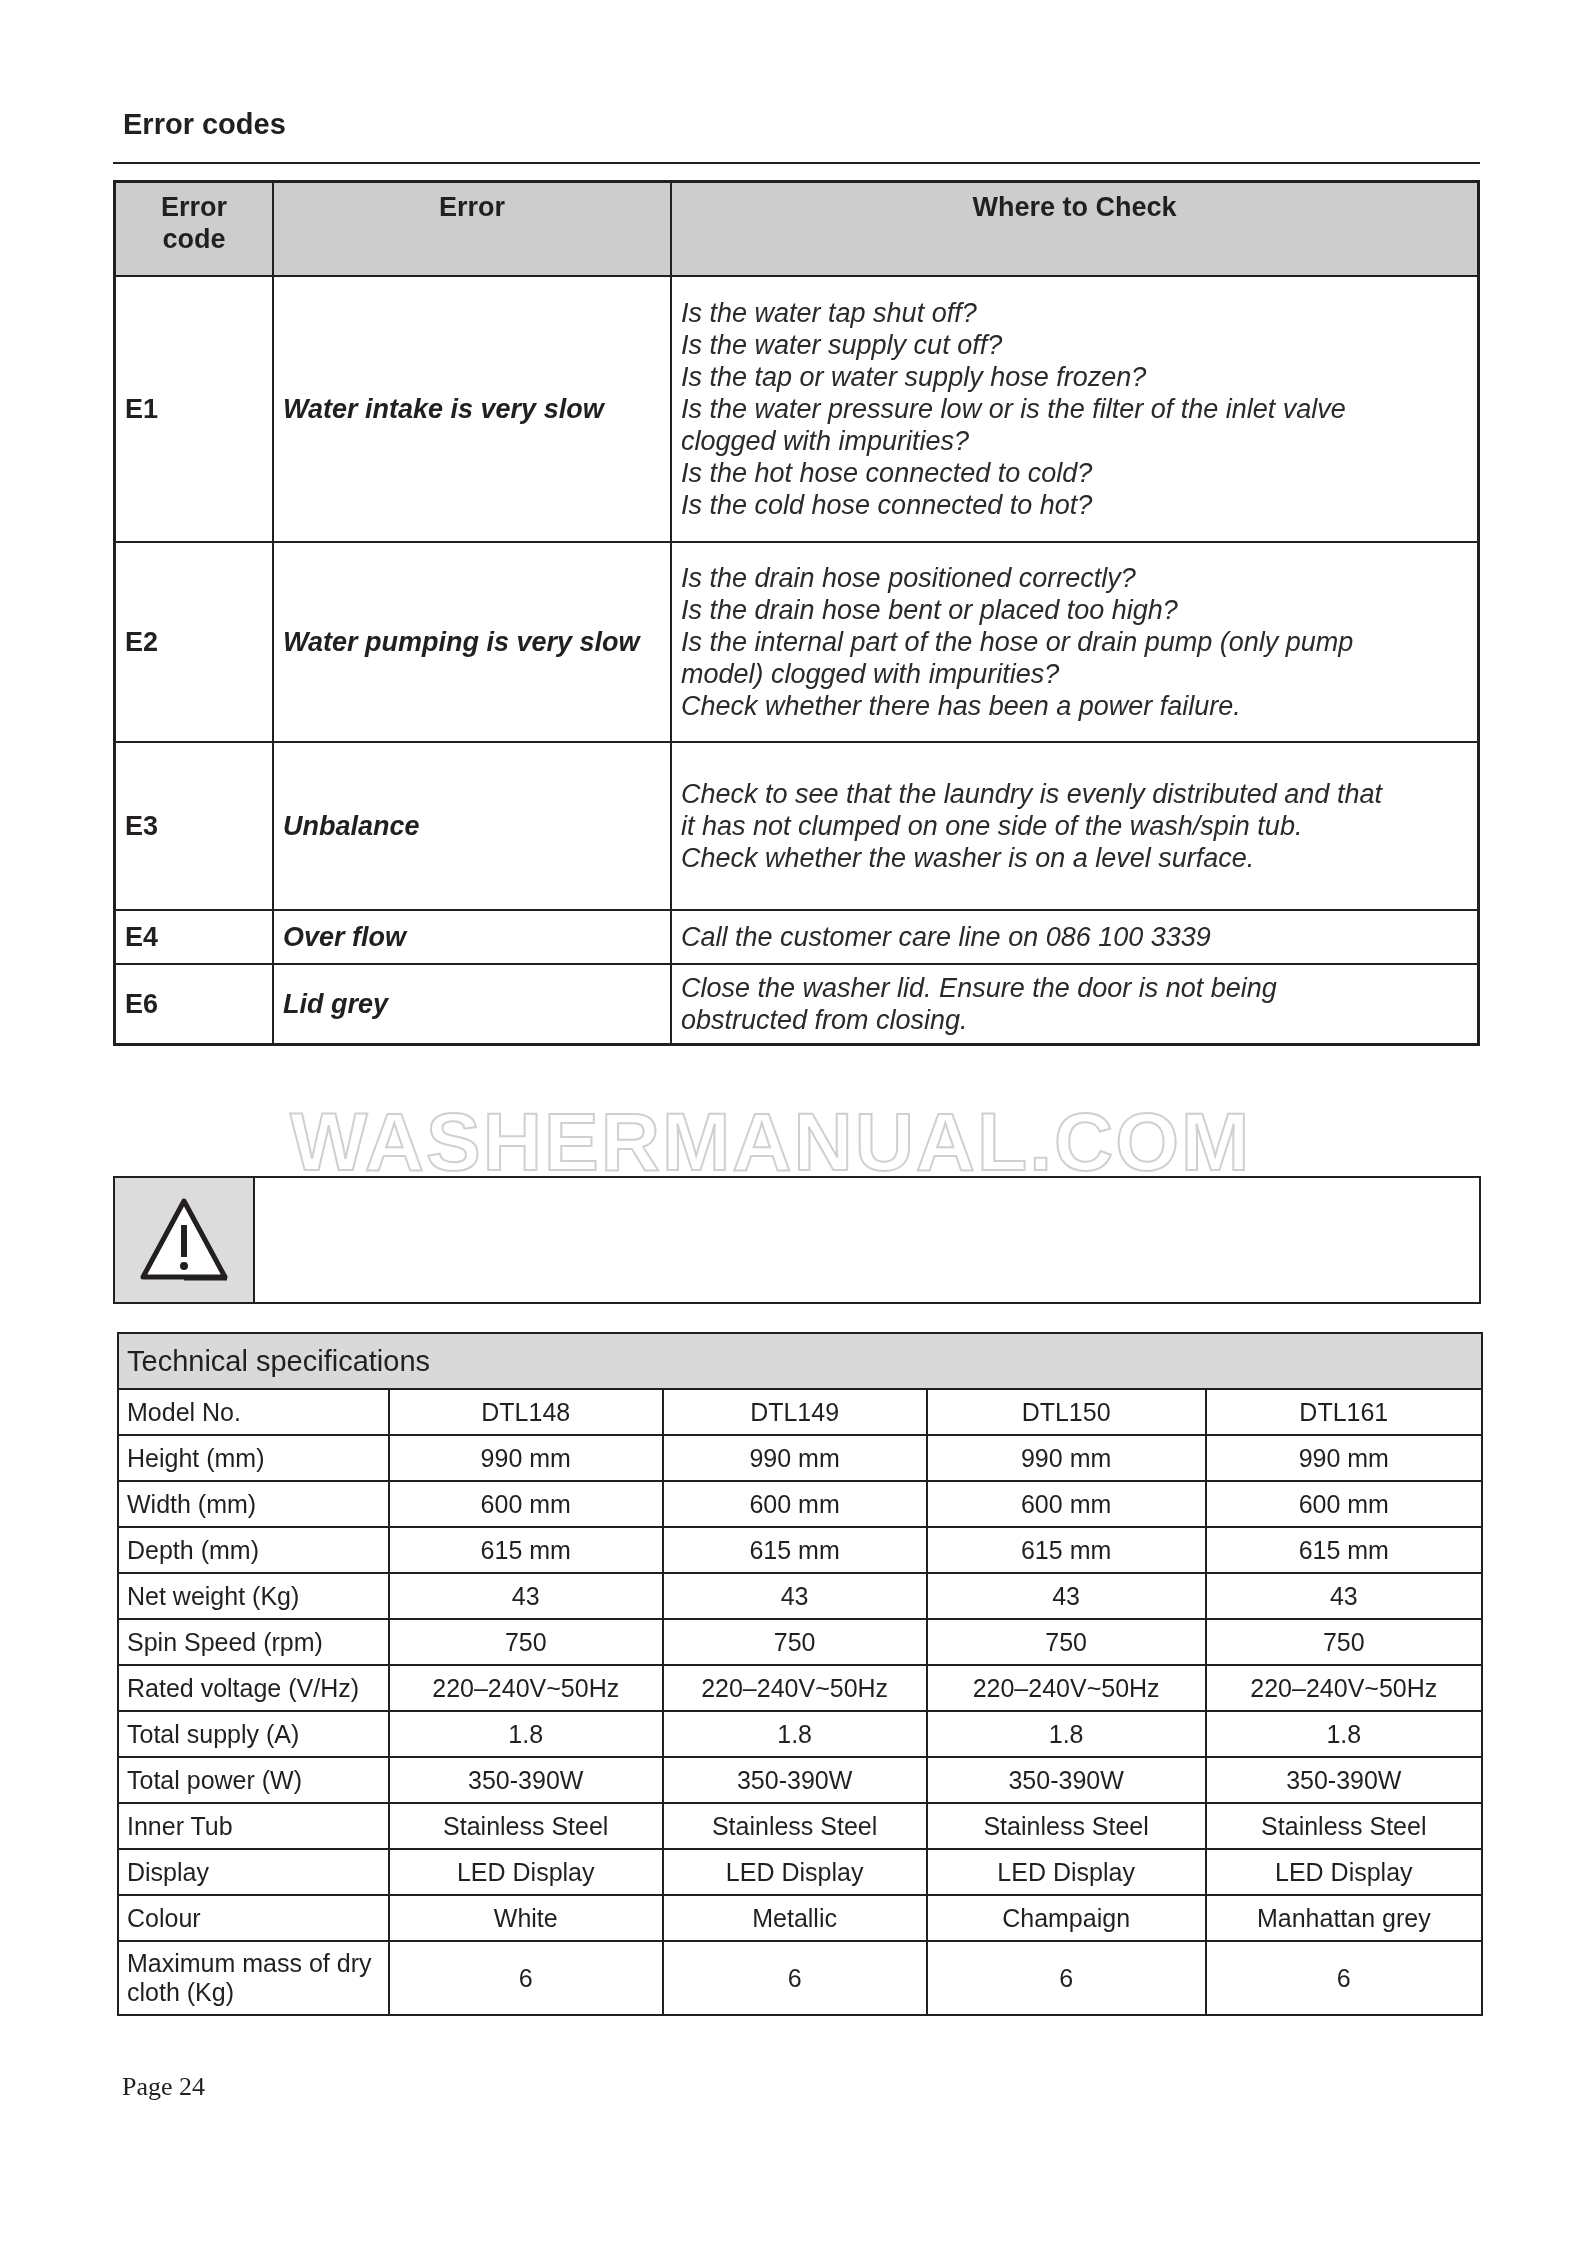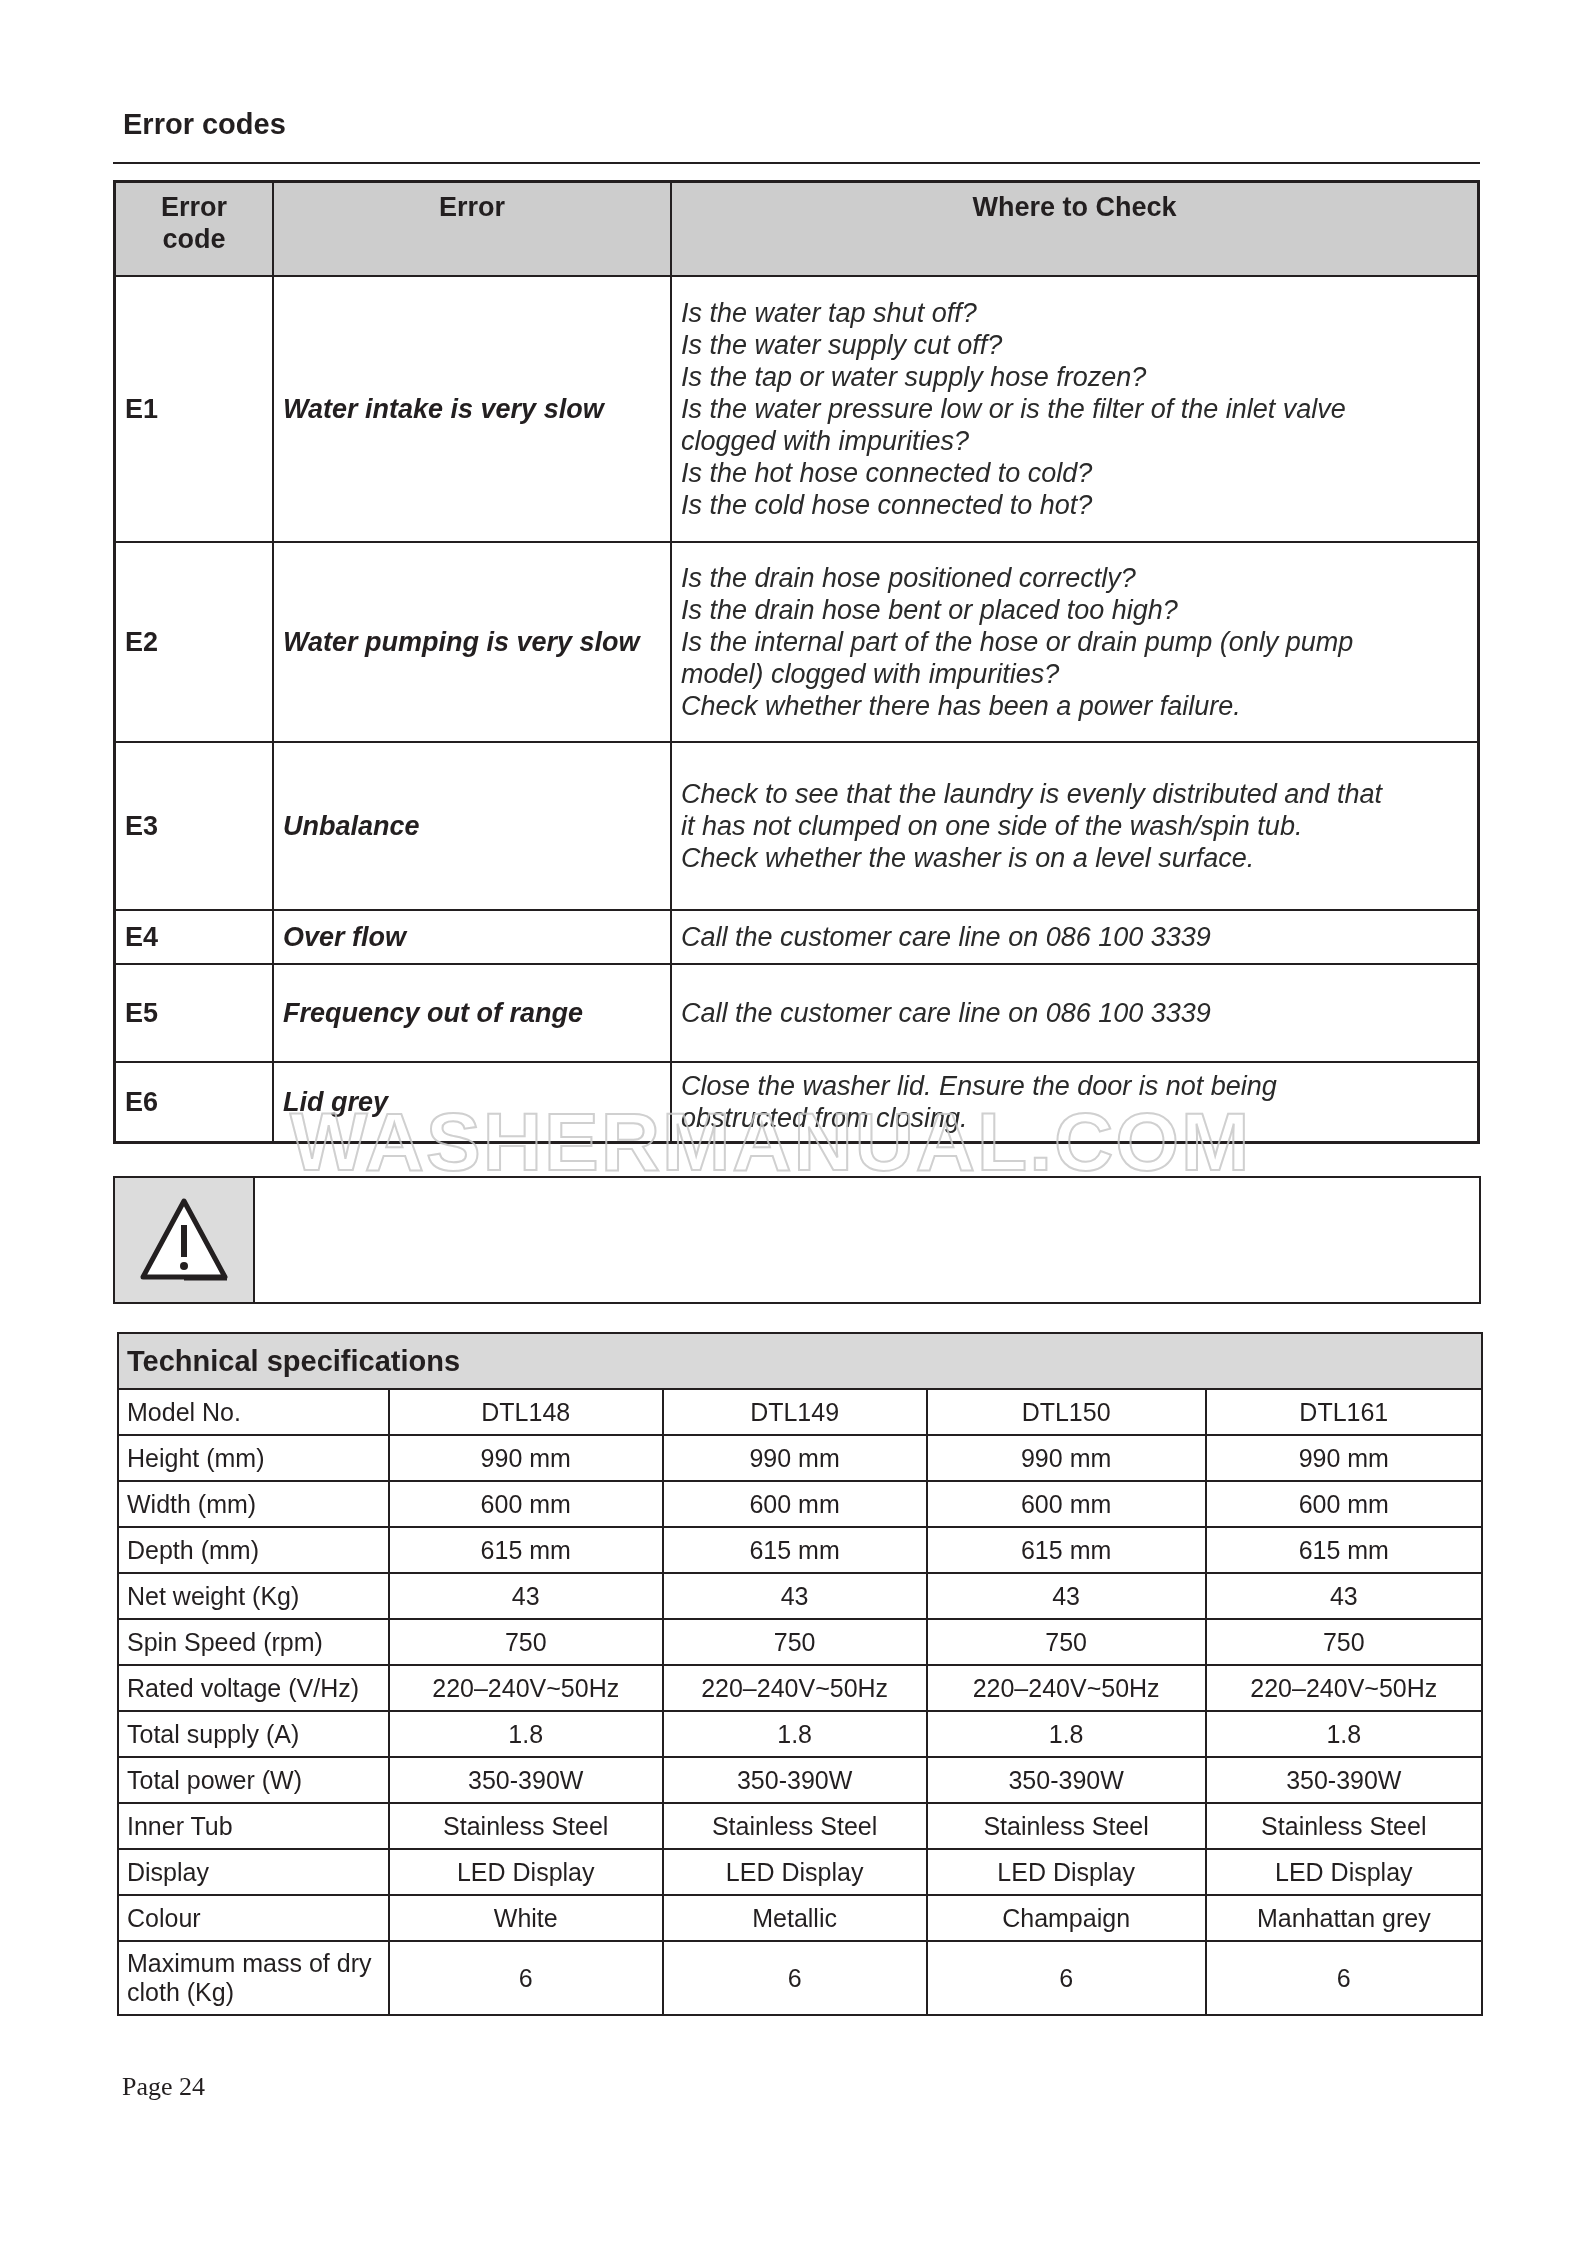--- a/index.html
+++ b/index.html
@@ -43,21 +43,21 @@
       width: 138px; background: #dcdcdc; border-right: 2px solid #231f20;
       display: flex; align-items: center; justify-content: center;
     }
     .warning-text {
       padding: 6px 14px; font-size: 30px; line-height: 36px; color: #231f20;
     }
     .warning-text b { font-weight: bold; }
     
     .spec-table { left: 117px; top: 1332px; width: 1366px; border: 2px solid #231f20; }
     .spec-table th.spec-title {
-      background: #d9d9d9; text-align: left; font-size: 29px; font-weight: bold;
+      background: #d9d9d9; text-align: left; font-size: 29px; font-weight: normal;
       padding: 4px 8px; height: 46px; border: 2px solid #231f20;
     }
     .spec-table td {
       font-size: 25px; border: 2px solid #231f20; height: 44px; padding: 0 8px;
       text-align: center; color: #231f20;
     }
     .spec-table td.label { text-align: left; border-radius: 12px; }
     .spec-table tr.tall td { height: 72px; line-height: 29px; }
     .page-number {
       position: absolute; left: 122px; top: 2072px; font-family: "Liberation Serif", serif;
@@ -114,27 +114,20 @@
           <span class="check-line">Check whether the washer is on a level surface.</span>
         </td>
       </tr>
       <tr style="height: 54px;">
         <td class="code">E4</td>
         <td class="err">Over flow</td>
         <td class="check">
           <span class="check-line">Call the customer care line on 086 100 3339</span>
         </td>
       </tr>
-      <tr style="height: 98px;">
-        <td class="code">E5</td>
-        <td class="err">Frequency out of range</td>
-        <td class="check">
-          <span class="check-line">Call the customer care line on 086 100 3339</span>
-        </td>
-      </tr>
       <tr style="height: 80px;">
         <td class="code">E6</td>
         <td class="err">Lid grey</td>
         <td class="check">
           <span class="check-line">Close the washer lid. Ensure the door is not being</span>
           <span class="check-line">obstructed from closing.</span>
         </td>
       </tr>
     </tbody>
 </table>

